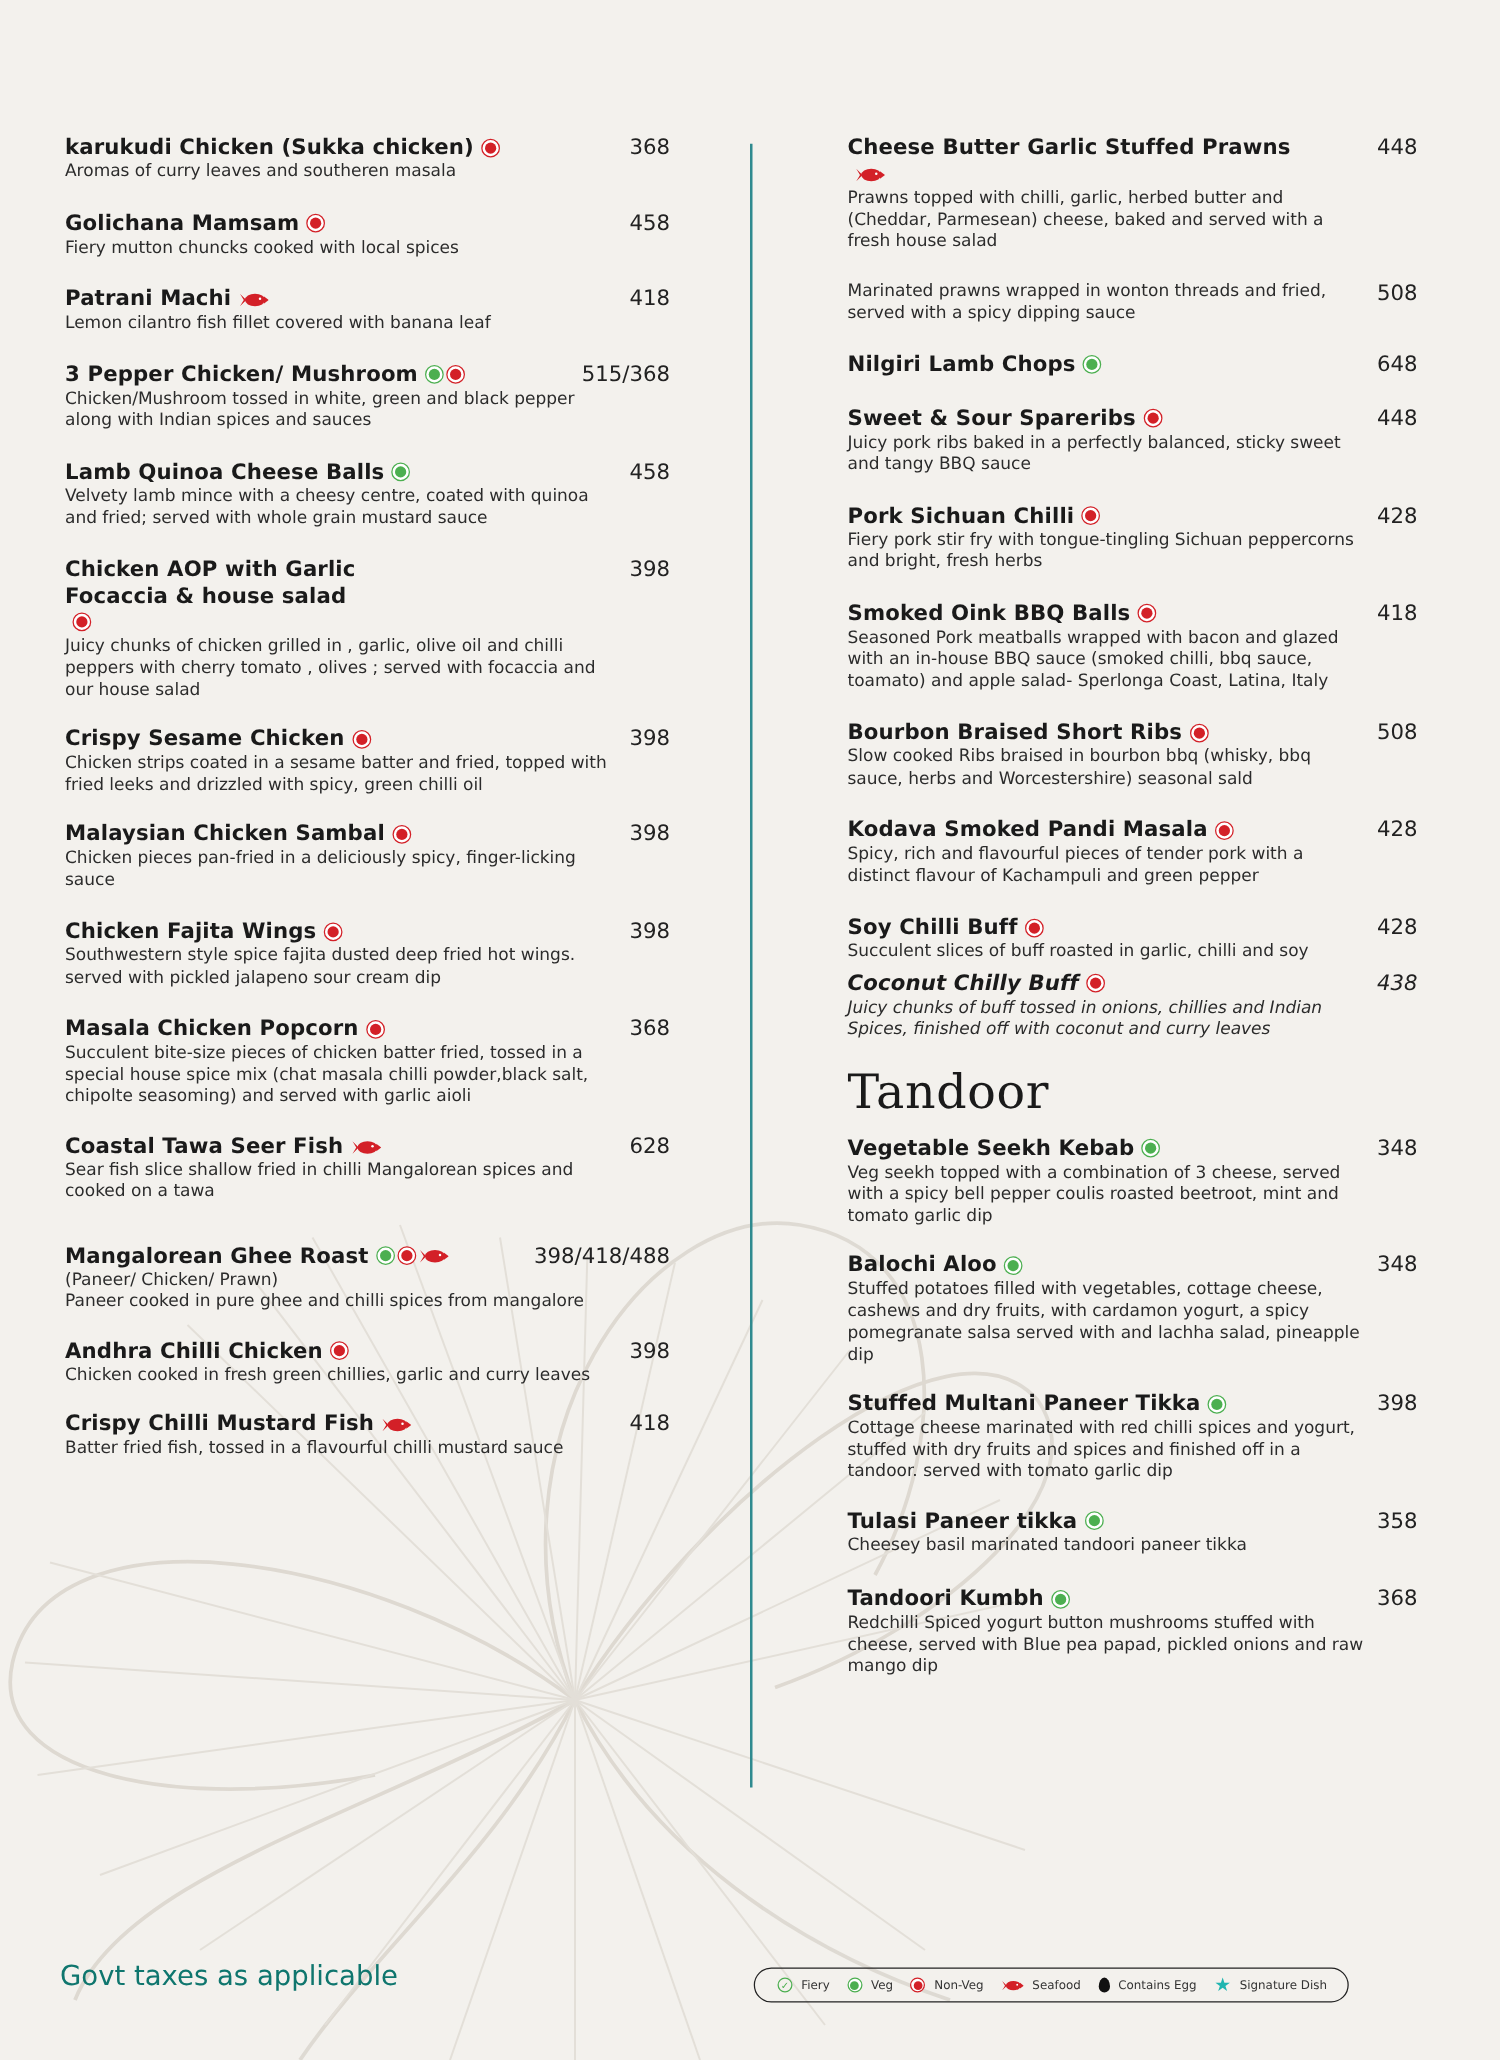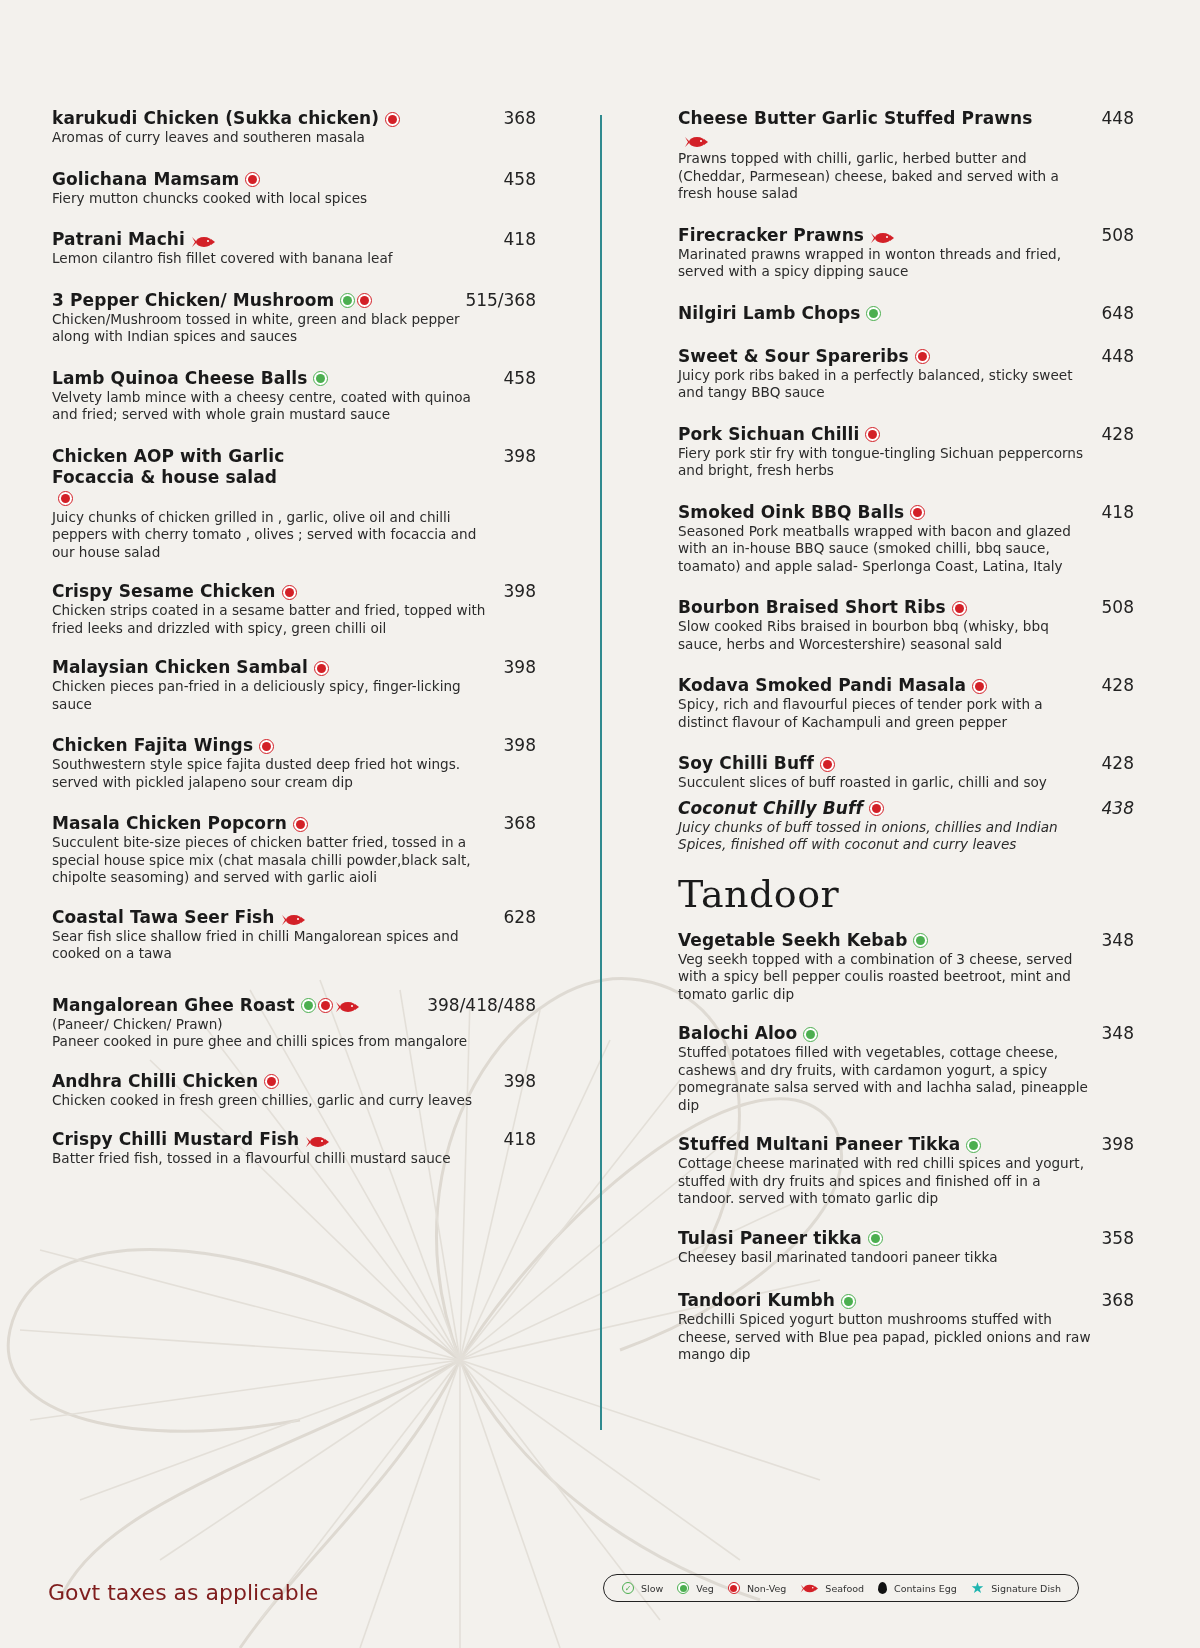--- a/index.html
+++ b/index.html
@@ -72,22 +72,21 @@
     font-family: "DejaVu Serif", serif;
     font-size: 38px;
     font-weight: normal;
     letter-spacing: 0.5px;
     color: #1a1a1a;
   }
   .footer-note {
     position: absolute;
     left: 48px; top: 1569px;
     font-size: 22px;
-    color: #7f1d1d;
-    margin-top: 11px;
+    color: #0f766e;
   }
   .legend {
     position: absolute;
     left: 603px; top: 1574px;
     width: 476px; height: 28px;
     border: 1.5px solid #222;
     border-radius: 14px;
     display: flex; align-items: center;
     padding-left: 18px;
     gap: 14px;
@@ -312,30 +311,20 @@
                 <ellipse cx="13" cy="7" rx="8" ry="5" fill="#d32027"></ellipse>
                 <path d="M20 4 L24 7 L20 10 Z" fill="#d32027"></path>
                 <circle cx="17" cy="6" r="1" fill="#fff"></circle>
               </svg></span>
           </span></span>
       </div>
       <div class="item-price">448</div>
       <div class="item-desc">Prawns topped with chilli, garlic, herbed butter and (Cheddar, Parmesean) cheese, baked and served with a fresh house salad</div>
     </div>
     <div class="item" style="margin-bottom: 22px;">
-      <div class="item-head">
-        <span><span class="name-wrap">Firecracker Prawns</span><span class="icons">
-            <span class="ico-fish"><svg viewBox="0 0 24 14" width="24" height="14">
-                <path d="M1 2 L6 7 L1 12 L4 7 Z" fill="#d32027"></path>
-                <ellipse cx="13" cy="7" rx="8" ry="5" fill="#d32027"></ellipse>
-                <path d="M20 4 L24 7 L20 10 Z" fill="#d32027"></path>
-                <circle cx="17" cy="6" r="1" fill="#fff"></circle>
-              </svg></span>
-          </span></span>
-      </div>
       <div class="item-price">508</div>
       <div class="item-desc">Marinated prawns wrapped in wonton threads and fried, served with a spicy dipping sauce</div>
     </div>
     <div class="item" style="margin-bottom: 22px;">
       <div class="item-head">
         <span><span class="name-wrap">Nilgiri Lamb Chops</span><span class="icons">
             <span class="ico-dot ico-veg"></span>
           </span></span>
       </div>
       <div class="item-price">648</div>
@@ -449,21 +438,21 @@
       <div class="item-price">368</div>
       <div class="item-desc">Redchilli Spiced yogurt button mushrooms stuffed with cheese, served with Blue pea papad, pickled onions and raw mango dip</div>
     </div>
   </div>
 
 <div class="footer-note">Govt taxes as applicable</div>
 
 <div class="legend" id="legend">
     <div class="legend-item">
       <span class="leg-vegan">✓</span>
-      <span>Slow</span>
+      <span>Fiery</span>
     </div>
     <div class="legend-item">
       <span class="ico-dot ico-veg"></span>
       <span>Veg</span>
     </div>
     <div class="legend-item">
       <span class="ico-dot ico-nonveg"></span>
       <span>Non-Veg</span>
     </div>
     <div class="legend-item">

